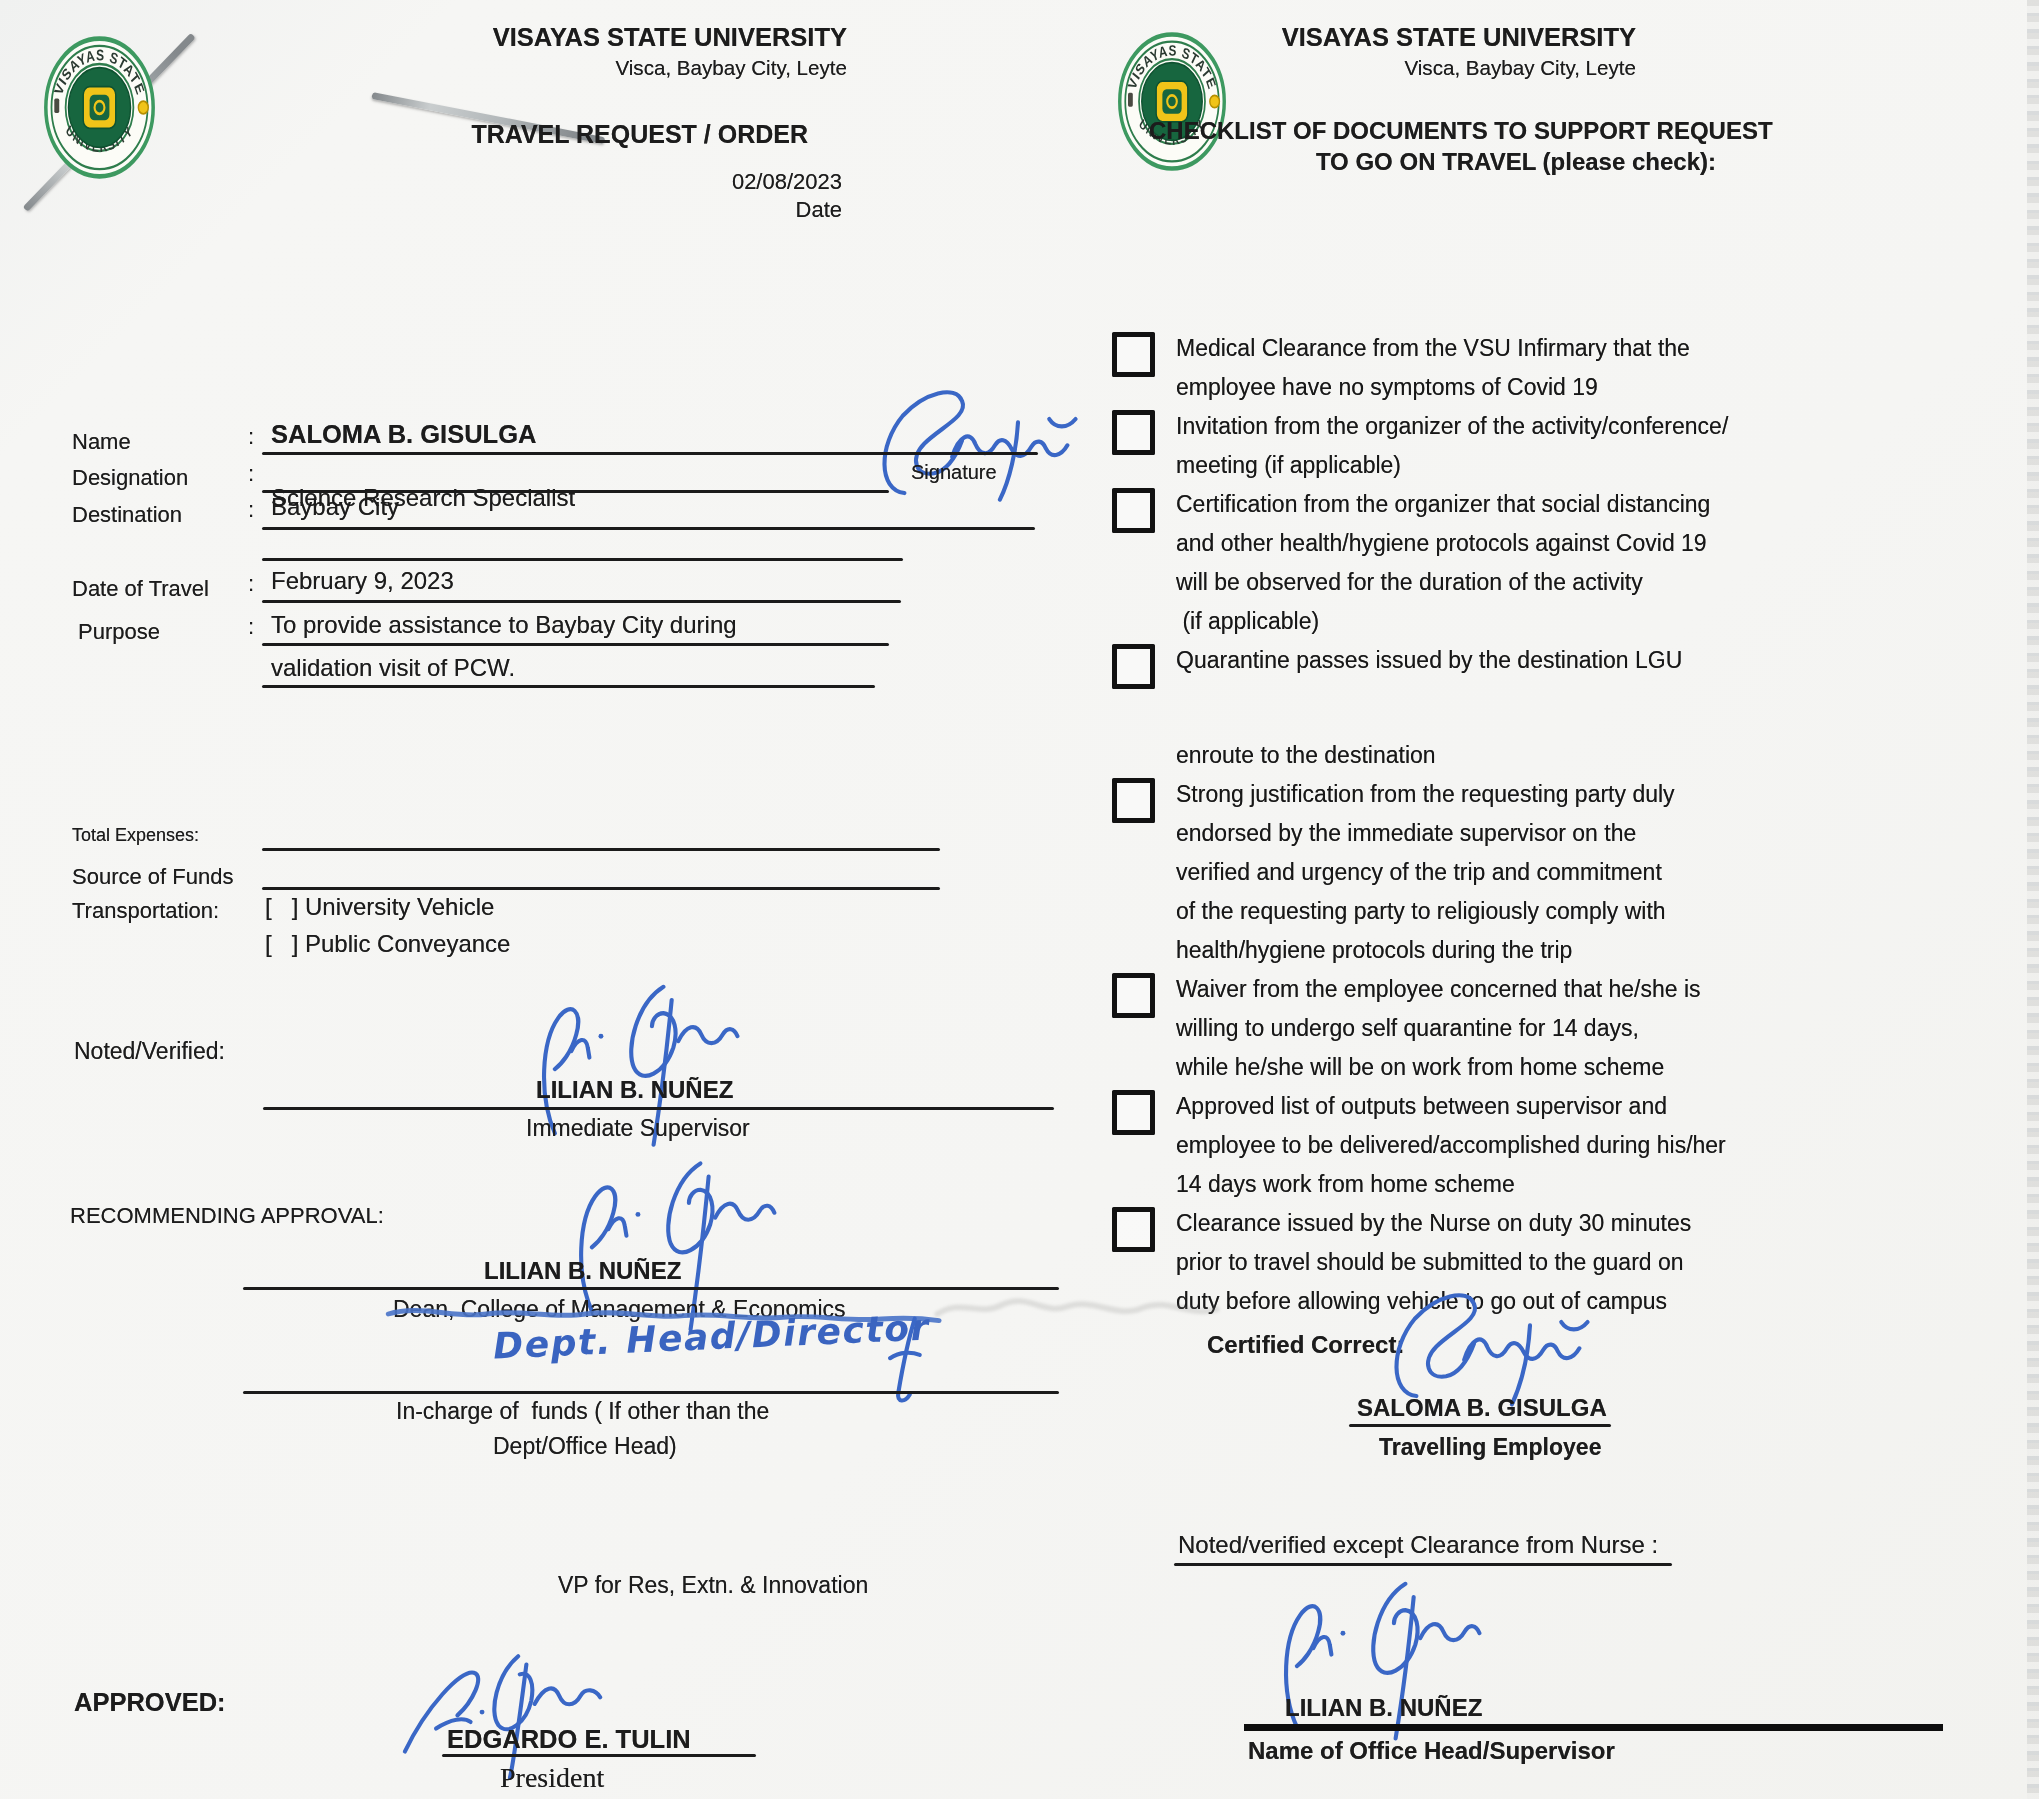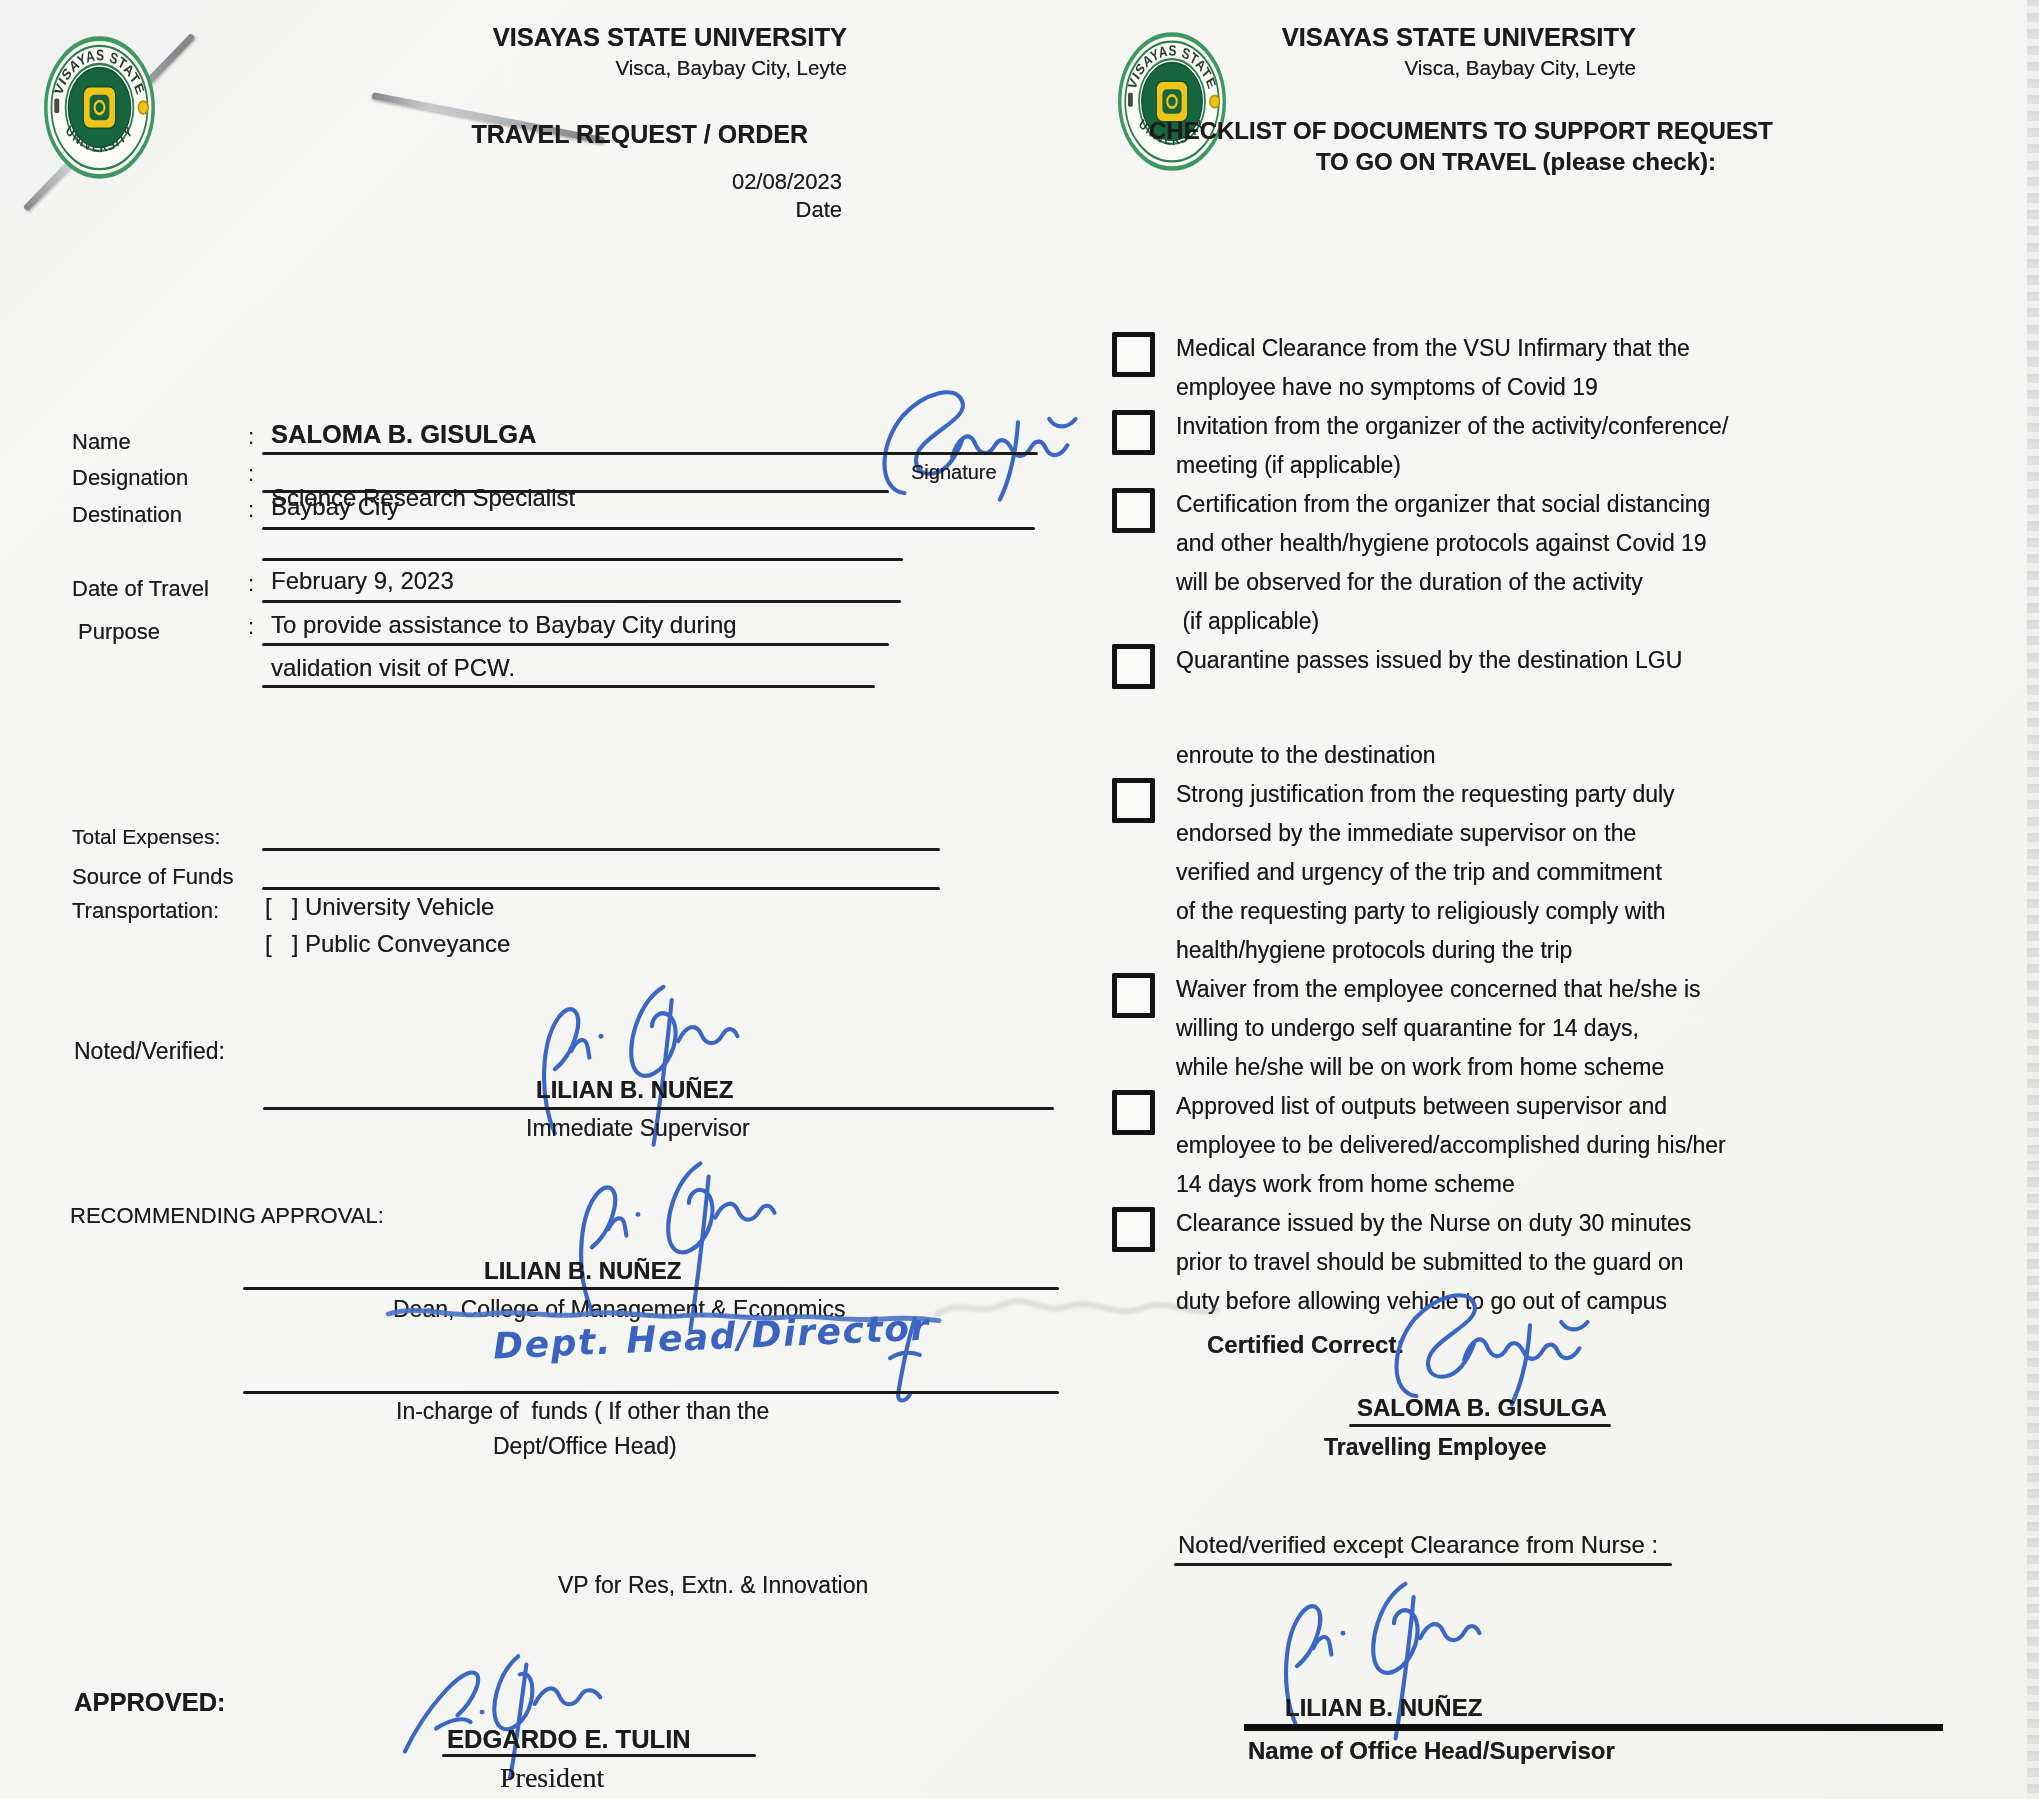--- a/index.html
+++ b/index.html
@@ -99,21 +99,21 @@
   <div class="t" style="left:271px;top:567px;font-size:24px;">February 9, 2023</div>
   <div class="ln" style="left:262px;top:600px;width:639px;"></div>
 
   <div class="t" style="left:78px;top:619px;font-size:22px;text-align:right;">Purpose</div>
   <div class="t" style="left:248px;top:614px;font-size:22px;">:</div>
   <div class="t" style="left:271px;top:611px;font-size:24px;">To provide assistance to Baybay City during</div>
   <div class="ln" style="left:262px;top:643px;width:627px;"></div>
   <div class="t" style="left:271px;top:654px;font-size:24px;">validation visit of PCW.</div>
   <div class="ln" style="left:262px;top:685px;width:613px;"></div>
 
-  <div class="t" style="left:72px;top:825px;font-size:21px;text-align:right;">Total Expenses:</div>
+  <div class="t" style="left:72px;top:825px;font-size:18px;text-align:right;">Total Expenses:</div>
   <div class="ln" style="left:262px;top:848px;width:678px;"></div>
   <div class="t" style="left:72px;top:864px;font-size:22px;">Source of Funds</div>
   <div class="ln" style="left:262px;top:887px;width:678px;"></div>
   <div class="t" style="left:72px;top:898px;font-size:22px;">Transportation:</div>
   <div class="t" style="left:265px;top:893px;font-size:24px;">[&nbsp;&nbsp;&nbsp;] University Vehicle</div>
   <div class="t" style="left:265px;top:930px;font-size:24px;">[&nbsp;&nbsp;&nbsp;] Public Conveyance</div>
 
   <div class="t" style="left:74px;top:1038px;font-size:23px;">Noted/Verified:</div>
   <div class="sig" style="left:502px;top:972px;">
     <svg width="239" height="181" viewBox="0 0 290 220" fill="none" stroke="#3a67c6" stroke-width="5" stroke-linecap="round">
@@ -235,21 +235,21 @@
   <div class="sig" style="left:1367px;top:1271px;">
     <svg width="247" height="144" viewBox="0 0 300 175" fill="none" stroke="#3a67c6" stroke-width="5" stroke-linecap="round">
       <path d="M60 152 C28 148 28 94 58 58 C84 30 122 20 130 40 C138 58 104 72 84 92 C66 110 74 132 96 128 C114 124 124 104 130 88"></path>
       <path d="M118 108 C126 82 140 76 146 92 C152 106 162 108 170 94 C176 84 184 86 190 98 C196 110 206 110 214 96 C220 86 228 88 232 98 C238 110 250 108 258 94"></path>
       <path d="M198 66 C196 100 188 136 176 162"></path>
       <path d="M236 62 C244 74 258 74 268 62"></path>
     </svg>
   </div>
   <div class="t b" style="left:1357px;top:1394px;font-size:24px;">SALOMA B. GISULGA</div>
   <div class="ln" style="left:1349px;top:1424px;width:262px;"></div>
-  <div class="t b" style="left:1324px;top:1434px;font-size:23px;">Travelling Employee</div>
+  <div class="t b" style="left:1379px;top:1434px;font-size:23px;">Travelling Employee</div>
 
   <div class="t" style="left:1178px;top:1531px;font-size:24px;">Noted/verified except Clearance from Nurse :</div>
   <div class="ln" style="left:1174px;top:1563px;width:498px;"></div>
   <div class="sig" style="left:1244px;top:1569px;">
     <svg width="239" height="181" viewBox="0 0 290 220" fill="none" stroke="#3a67c6" stroke-width="5" stroke-linecap="round">
       <path d="M64 192 C44 148 48 84 68 56 C84 34 98 48 90 76 C84 98 72 112 64 118"></path>
       <path d="M84 96 C92 80 102 78 104 92 L106 104"></path>
       <circle cx="120" cy="78" r="3" fill="#3a67c6" stroke="none"></circle>
       <path d="M196 18 C164 38 150 92 160 116 C170 138 198 122 208 92 C214 72 210 52 196 50 C188 50 182 58 182 66"></path>
       <path d="M206 34 C200 96 192 158 184 206"></path>

